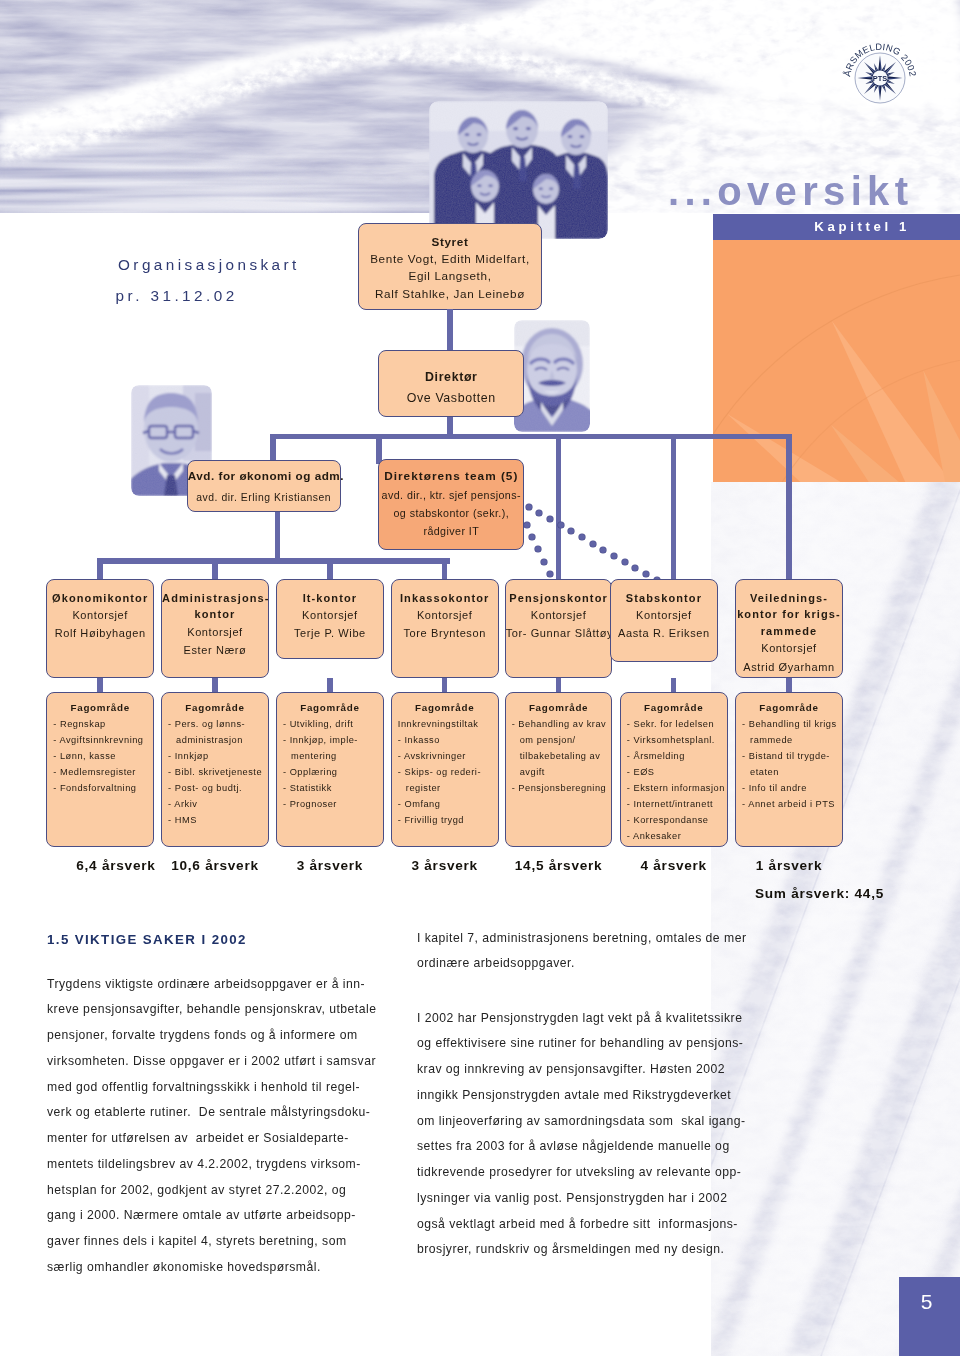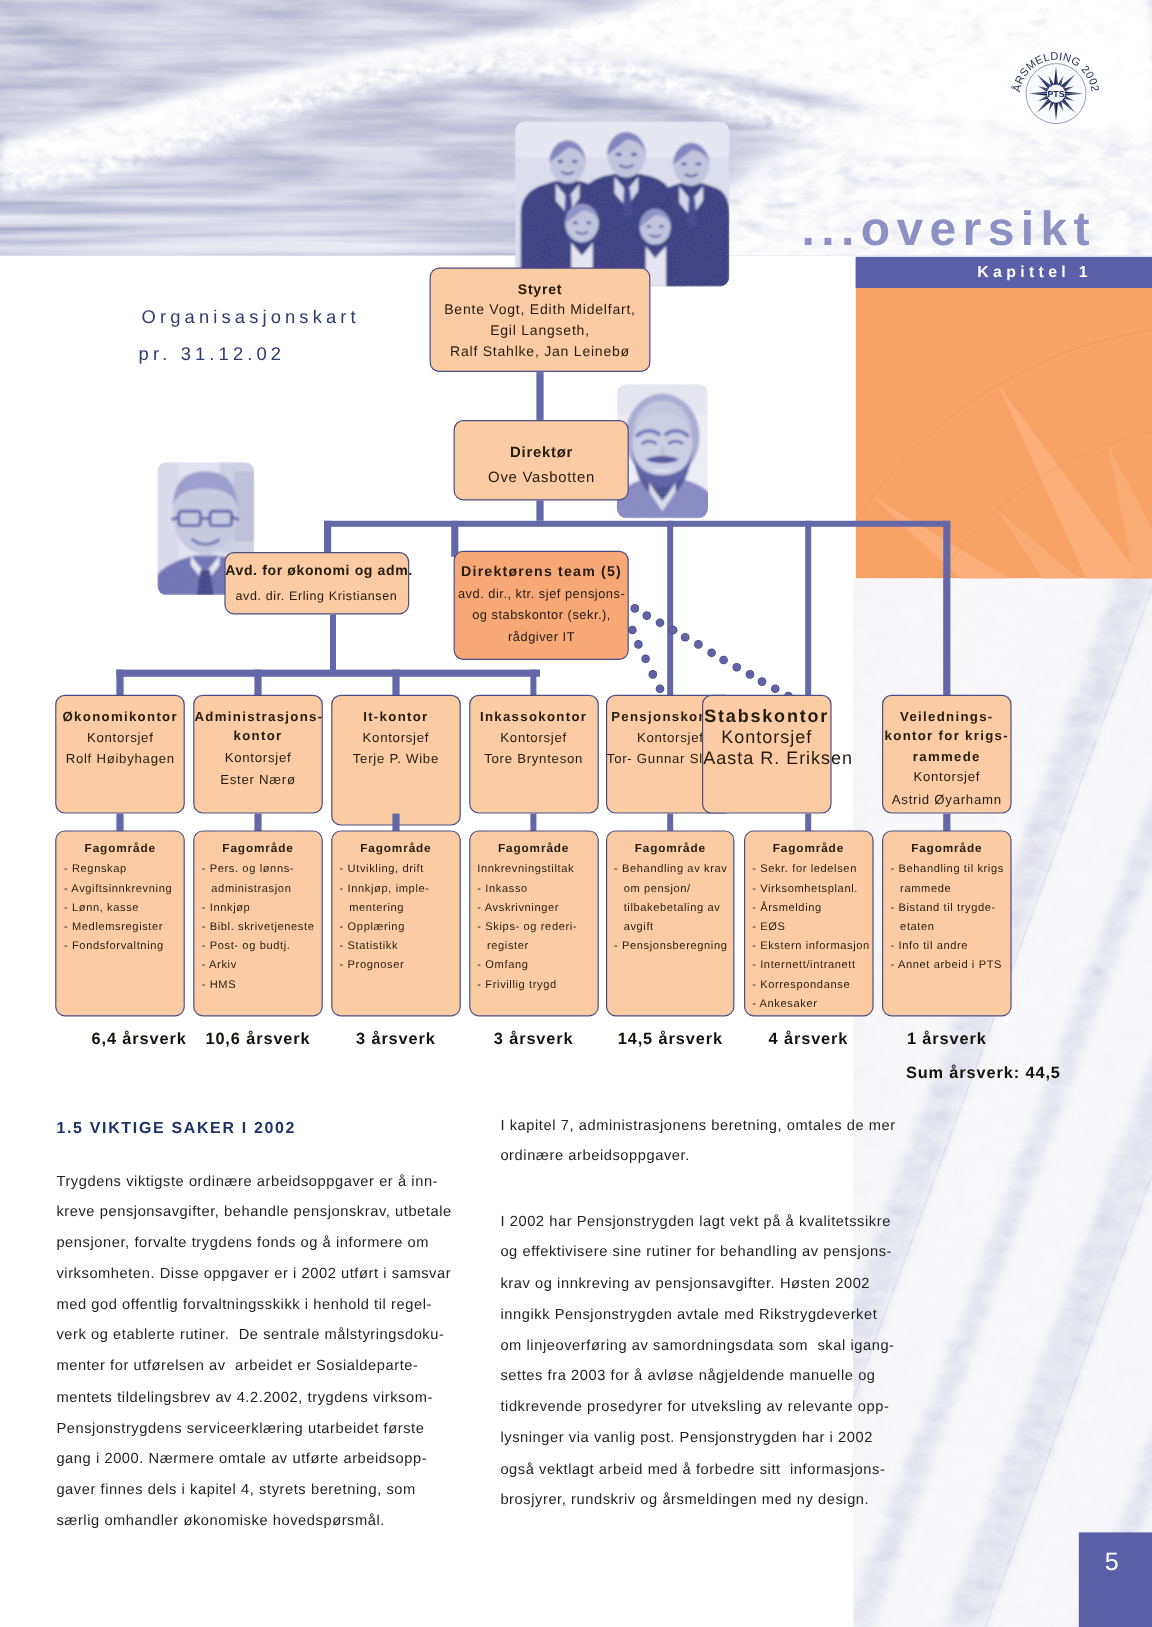--- a/index.html
+++ b/index.html
@@ -453,21 +453,21 @@
         <div style="padding-left:0px;white-space:nowrap">- Pers. og lønns-</div>
         <div style="padding-left:8px;white-space:nowrap">administrasjon</div>
         <div style="padding-left:0px;white-space:nowrap">- Innkjøp</div>
         <div style="padding-left:0px;white-space:nowrap">- Bibl. skrivetjeneste</div>
         <div style="padding-left:0px;white-space:nowrap">- Post- og budtj.</div>
         <div style="padding-left:0px;white-space:nowrap">- Arkiv</div>
         <div style="padding-left:0px;white-space:nowrap">- HMS</div>
       </div>
 </div>
 <div class="fte" style="left:161.1px;top:858px;width:107.8px">10,6 årsverk</div>
-<div class="obox" style="left:276px;top:579px;width:107.8px;height:109px;padding-top:9.5px;font-size:11.0px;line-height:18.3px;letter-spacing:0.055em;white-space:nowrap;">
+<div class="obox" style="left:276px;top:579px;width:107.8px;height:80px;padding-top:9.5px;font-size:11.0px;line-height:18.3px;letter-spacing:0.055em;white-space:nowrap;">
  <div class="bt" style="line-height:16.6px;letter-spacing:0.1em"><span>It-kontor</span></div>
  <span>Kontorsjef</span><br>
  <span>Terje P. Wibe</span>
 </div>
 <div class="conn" style="left:327.15px;top:678px;width:5.5px;height:16px"></div>
 <div class="obox" style="left:276px;top:692px;width:107.8px;height:155px;padding-top:7px;font-size:9.25px;line-height:15.95px;text-align:left;letter-spacing:0.055em;">
  <div class="bt" style="text-align:center;font-size:9.8px;letter-spacing:0.075em;margin-bottom:1px;">Fagområde</div>
  <div style="padding-left:6px">
         <div style="padding-left:0px;white-space:nowrap">- Utvikling, drift</div>
         <div style="padding-left:0px;white-space:nowrap">- Innkjøp,  imple-</div>
@@ -507,21 +507,21 @@
  <div class="bt" style="text-align:center;font-size:9.8px;letter-spacing:0.075em;margin-bottom:1px;">Fagområde</div>
  <div style="padding-left:6px">
         <div style="padding-left:0px;white-space:nowrap">- Behandling av krav</div>
         <div style="padding-left:8px;white-space:nowrap">om pensjon/</div>
         <div style="padding-left:8px;white-space:nowrap">tilbakebetaling av</div>
         <div style="padding-left:8px;white-space:nowrap">avgift</div>
         <div style="padding-left:0px;white-space:nowrap">- Pensjonsberegning</div>
       </div>
 </div>
 <div class="fte" style="left:504.7px;top:858px;width:107.8px">14,5 årsverk</div>
-<div class="obox" style="left:585px;top:579px;width:107.8px;height:99px;padding-top:9.5px;font-size:15px;line-height:18.3px;letter-spacing:0.055em;white-space:nowrap;">
+<div class="obox" style="left:610px;top:579px;width:107.8px;height:83px;padding-top:9.5px;font-size:11.0px;line-height:18.3px;letter-spacing:0.055em;white-space:nowrap;">
  <div class="bt" style="line-height:16.6px;letter-spacing:0.1em"><span>Stabskontor</span></div>
  <span>Kontorsjef</span><br>
  <span>Aasta R. Eriksen</span>
 </div>
 <div class="conn" style="left:670.95px;top:678px;width:5.5px;height:16px"></div>
 <div class="obox" style="left:619.8px;top:692px;width:107.8px;height:155px;padding-top:7px;font-size:9.25px;line-height:15.95px;text-align:left;letter-spacing:0.055em;">
  <div class="bt" style="text-align:center;font-size:9.8px;letter-spacing:0.075em;margin-bottom:1px;">Fagområde</div>
  <div style="padding-left:6px">
         <div style="padding-left:0px;white-space:nowrap">- Sekr. for ledelsen</div>
         <div style="padding-left:0px;white-space:nowrap">- Virksomhetsplanl.</div>
@@ -556,21 +556,21 @@
     <div style="position:absolute;left:47px;top:931.5px;font-size:13.3px;font-weight:bold;color:#1f3268;letter-spacing:0.105em;">1.5 VIKTIGE SAKER I 2002</div>
 <div style="position:absolute;left:47px;top:971.6px;width:365px;font-size:12.2px;color:#232323;line-height:25.76px;letter-spacing:0.040em;">
 <div class="artln">Trygdens viktigste ordinære arbeidsoppgaver er å inn-</div>
 <div class="artln">kreve pensjonsavgifter, behandle pensjonskrav, utbetale</div>
 <div class="artln">pensjoner, forvalte trygdens fonds og å informere om</div>
 <div class="artln">virksomheten. Disse oppgaver er i 2002 utført i samsvar</div>
 <div class="artln">med god offentlig forvaltningsskikk i henhold til regel-</div>
 <div class="artln">verk og etablerte rutiner.  De sentrale målstyringsdoku-</div>
 <div class="artln">menter for utførelsen av  arbeidet er Sosialdeparte-</div>
 <div class="artln">mentets tildelingsbrev av 4.2.2002, trygdens virksom-</div>
-<div class="artln">Pensjonstrygdens serviceerklæring utarbeidet første</div>
+<div class="artln">hetsplan for 2002, godkjent av styret 27.2.2002, og</div>
 <div class="artln">gang i 2000. Nærmere omtale av utførte arbeidsopp-</div>
 <div class="artln">gaver finnes dels i kapitel 4, styrets beretning, som</div>
 <div class="artln">særlig omhandler økonomiske hovedspørsmål.</div>
 </div>
 <div style="position:absolute;left:417px;top:925.5px;width:380px;font-size:12.2px;color:#232323;line-height:25.76px;letter-spacing:0.040em;">
 <div class="artln">I kapitel 7, administrasjonens beretning, omtales de mer</div>
 <div class="artln">ordinære arbeidsoppgaver.</div>
 </div>
 <div style="position:absolute;left:417px;top:1005.5px;width:380px;font-size:12.2px;color:#232323;line-height:25.76px;letter-spacing:0.040em;">
 <div class="artln">I 2002 har Pensjonstrygden lagt vekt på å kvalitetssikre</div>

